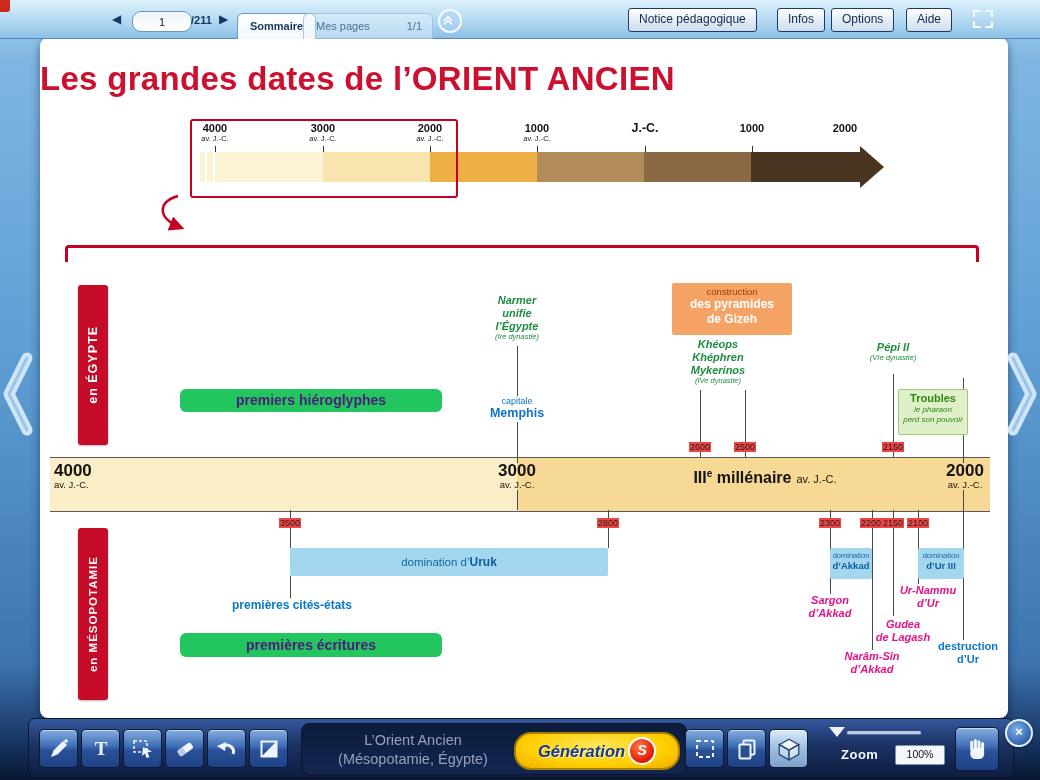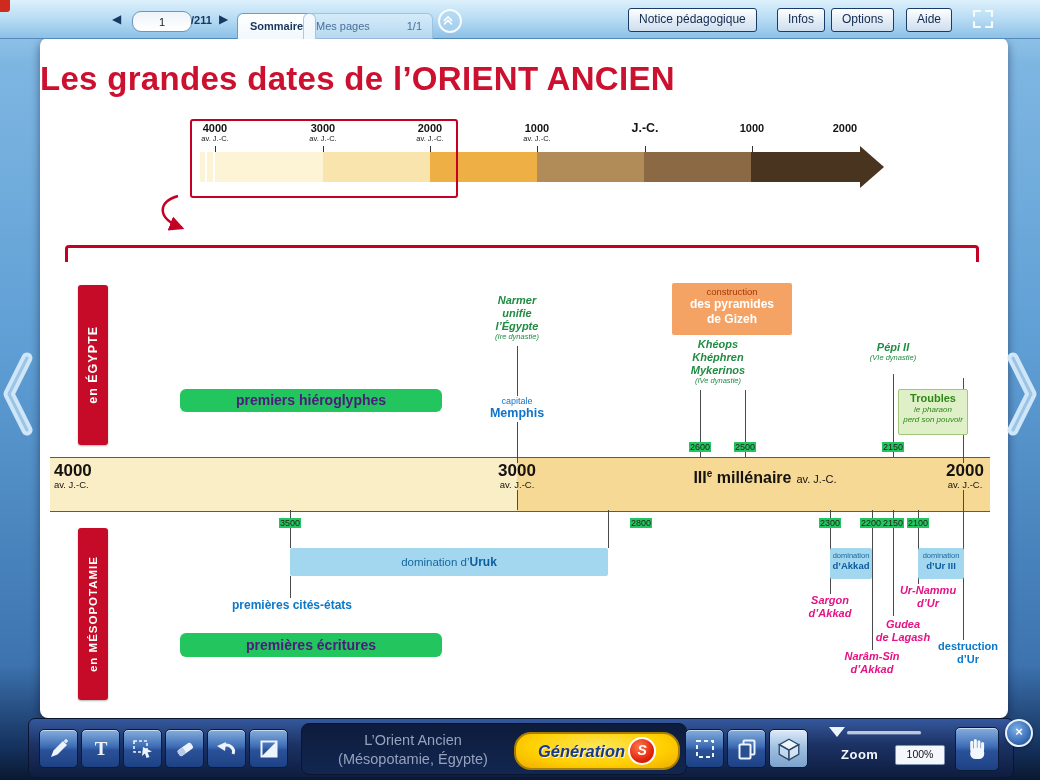--- a/index.html
+++ b/index.html
@@ -43,21 +43,21 @@
   .band{position:absolute;left:10px;top:419px;width:940px;height:53px;border-top:1px solid #5a5a5a;border-bottom:1px solid #5a5a5a;display:flex;}
   .byear{position:absolute;color:#151210;line-height:1.05;}
   .byear .y{font-weight:bold;font-size:17px;display:block;}
   .byear .e{font-size:9.5px;display:block;}
   .bmillblk{position:absolute;text-align:center;color:#151210;}
   .bmill{font-weight:bold;font-size:16px;}
   .bmill sup{font-size:10px;}
   .bmillera{font-size:11px;margin-left:5px;}
 
   .vl{position:absolute;width:1px;background:#4a4a4a;}
-  .ticklab{position:absolute;margin-left:-11px;width:22px;text-align:center;font-size:9px;color:#222;background:#22c55e;z-index:3;}
+  .ticklab{position:absolute;margin-left:-11px;width:22px;text-align:center;font-size:9px;color:#222;background:#ef4444;z-index:3;}
 
   .pbox{position:absolute;background:#22c55e;border-radius:6px;text-align:center;color:#4c1c7c;font-weight:bold;font-size:14px;z-index:2;}
   .cbox{position:absolute;background:#a3d7f0;border-radius:2px;text-align:center;z-index:2;color:#15689f;}
   .grp{position:absolute;text-align:center;color:#1f8c42;font-style:italic;font-weight:bold;font-size:11px;line-height:1.18;z-index:2;}
   .grp .sub{font-size:7.5px;font-weight:normal;display:block;}
   .mgrp{position:absolute;text-align:center;color:#e51385;font-style:italic;font-weight:bold;font-size:11px;line-height:1.2;z-index:2;}
   .memphis{position:absolute;left:441px;top:358px;width:72px;text-align:center;background:#fff;z-index:2;color:#1274c8;line-height:1.1;padding:1px 0;}
   .memphis .cap{font-size:9px;display:block;}
   .memphis .nm{font-size:12.5px;font-weight:bold;display:block;}
   .pyrbox{position:absolute;left:632px;top:245px;width:120px;height:49px;background:#f4a365;border-radius:2px;text-align:center;padding-top:3px;z-index:2;line-height:1.2;}
@@ -251,21 +251,21 @@
     <div class="troubles">
       <span class="t">Troubles</span>
       <span class="s">le pharaon</span>
       <span class="s">perd son pouvoir</span>
     </div>
     <div class="ticklab" style="left:660px;top:404px">2600</div>
     <div class="ticklab" style="left:705px;top:404px">2500</div>
     <div class="ticklab" style="left:853px;top:404px">2150</div>
 
     <div class="ticklab" style="left:250px;top:480px">3500</div>
-    <div class="ticklab" style="left:601px;top:480px">2800</div>
+    <div class="ticklab" style="left:568px;top:480px">2800</div>
     <div class="ticklab" style="left:790px;top:480px">2300</div>
     <div class="ticklab" style="left:831px;top:480px">2200</div>
     <div class="ticklab" style="left:853px;top:480px">2150</div>
     <div class="ticklab" style="left:878px;top:480px">2100</div>
 
     <div class="cbox" style="left:250px;top:510px;width:318px;height:28px;line-height:28px;font-size:11.5px">
       <span>domination d’</span><span style="font-weight:bold;color:#0c5c9e;font-size:12px">Uruk</span>
     </div>
     <div class="bluetxt" style="left:152px;top:560px;width:200px">premières cités-états</div>
     <div class="pbox" style="left:140px;top:595px;width:262px;height:24px;line-height:24px">premières écritures</div>

